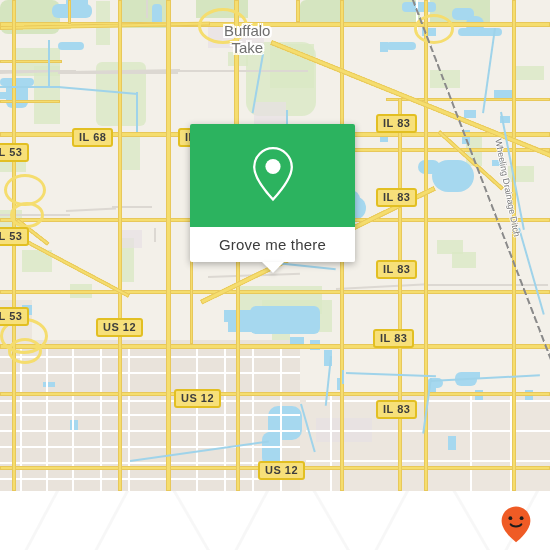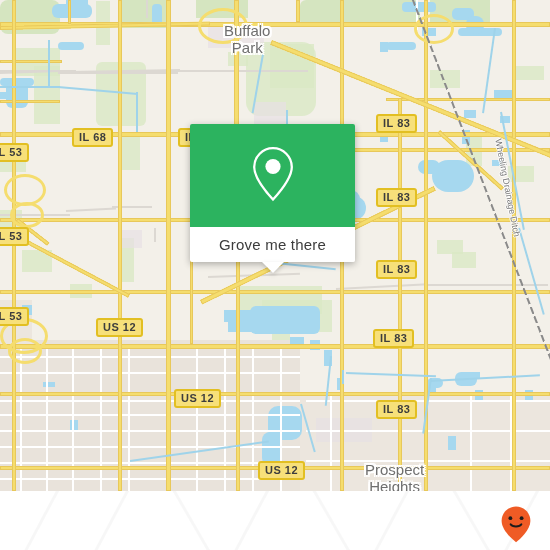--- a/index.html
+++ b/index.html
@@ -289,25 +289,21 @@
     <div class="stream" style="left:430px;top:378px;width:1.5px;height:56px;transform:rotate(8deg);transform-origin:top"></div>
     <div class="stream" style="left:346px;top:372px;width:90px;height:1.5px;transform:rotate(2deg);transform-origin:left"></div>
     <div class="stream" style="left:342px;top:370px;width:1.5px;height:14px;"></div>
 
     <div class="stream" style="left:494px;top:28px;width:1.5px;height:86px;transform:rotate(8deg);transform-origin:top"></div>
     <div class="stream" style="left:500px;top:112px;width:1.5px;height:120px;transform:rotate(-11deg);transform-origin:top"></div>
     <div class="stream" style="left:518px;top:228px;width:1.5px;height:90px;transform:rotate(-16deg);transform-origin:top"></div>
 
     <div class="place" style="left:224px;top:22px;">
       <div>Buffalo</div>
-      <div>Park</div>
-    </div>
-    <div class="place" style="left:365px;top:461px;">
-      <div>Prospect</div>
-      <div>Heights</div>
+      <div>Take</div>
     </div>
 
     <div class="stream-label" style="left:503px;top:138px;transform:rotate(79deg);">Wheeling Drainage Ditch</div>
 
     <div class="shield amber" style="left:72px;top:128px;">IL 68</div>
     <div class="shield amber" style="left:178px;top:128px;">IL 68</div>
     <div class="shield amber" style="left:376px;top:114px;">IL 83</div>
     <div class="shield amber" style="left:376px;top:188px;">IL 83</div>
     <div class="shield amber" style="left:376px;top:260px;">IL 83</div>
     <div class="shield amber" style="left:373px;top:329px;">IL 83</div>

